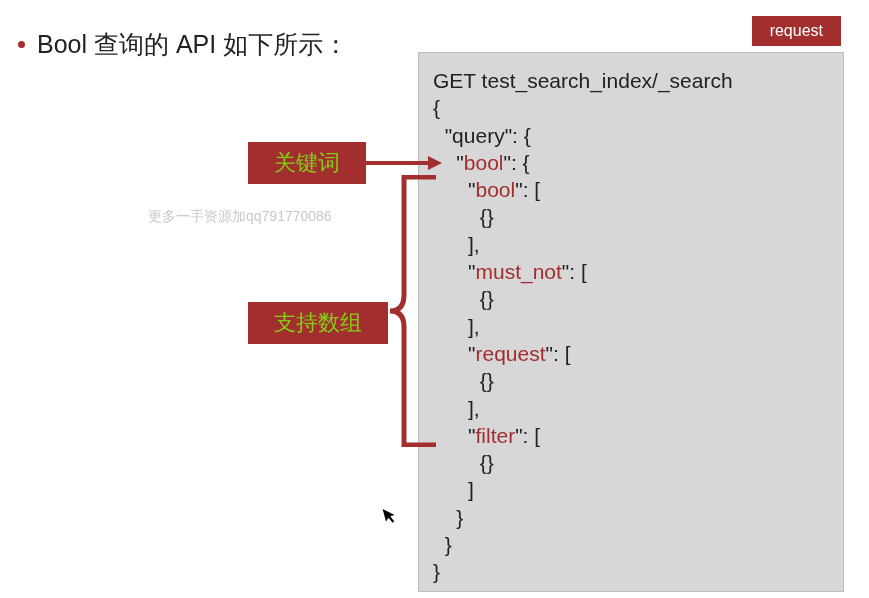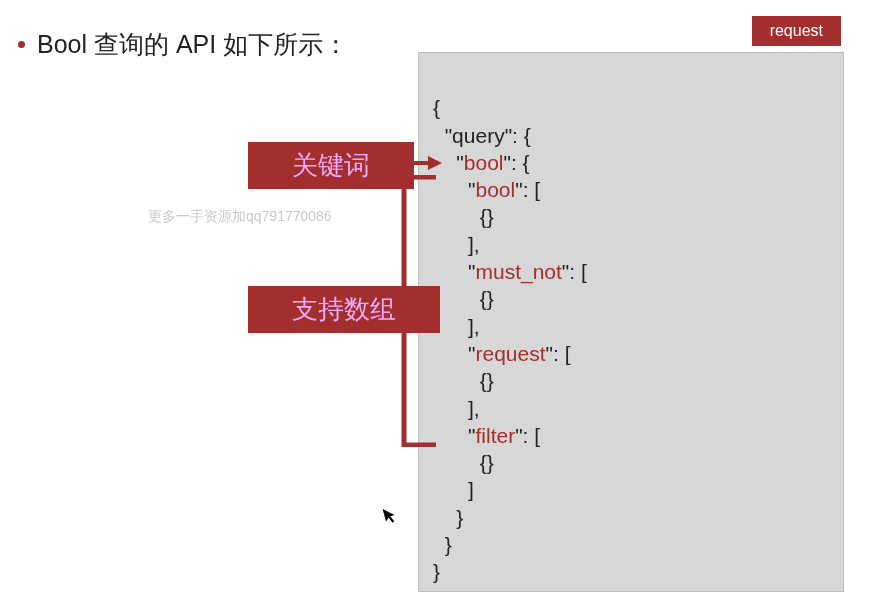--- a/index.html
+++ b/index.html
@@ -50,27 +50,27 @@
     font-family: "Segoe UI", "Microsoft YaHei", sans-serif;
     font-size: 21px;
     line-height: 1.30;
     color: #222;
     white-space: pre;
   }
   .kw { color: #a32e2e; font-weight: normal; }
   .label-box {
     position: absolute;
     background: #a32e2e;
-    color: #f0abfc;
-    font-size: 26px;
-    padding: 6px 44px;
+    color: #84cc16;
+    font-size: 22px;
+    padding: 6px 26px;
     text-align: center;
   }
   .label-keyword { top: 142px; left: 248px; }
-  .label-array   { top: 286px; left: 248px; }
+  .label-array   { top: 302px; left: 248px; }
   .watermark {
     position: absolute;
     top: 208px;
     left: 148px;
     font-size: 14px;
     color: #c9c9c9;
   }
   .arrow {
     position: absolute;
     top: 156px;
@@ -115,21 +115,21 @@
 </head>
 <body>
 
 <div class="bullet-row">
   <div class="bullet-dot"></div>
   <div class="bullet-text">Bool 查询的 API 如下所示：</div>
 </div>
 
 <div class="request-badge">request</div>
 
-<div class="code-block">
+<div class="code-block"><span>GET test_search_index/_search</span>
 {
   "query": {
     "<span class="kw">bool</span>": {
       "<span class="kw">bool</span>": [
         {}
       ],
       "<span class="kw">must_not</span>": [
         {}
       ],
       "<span class="kw">request</span>": [

